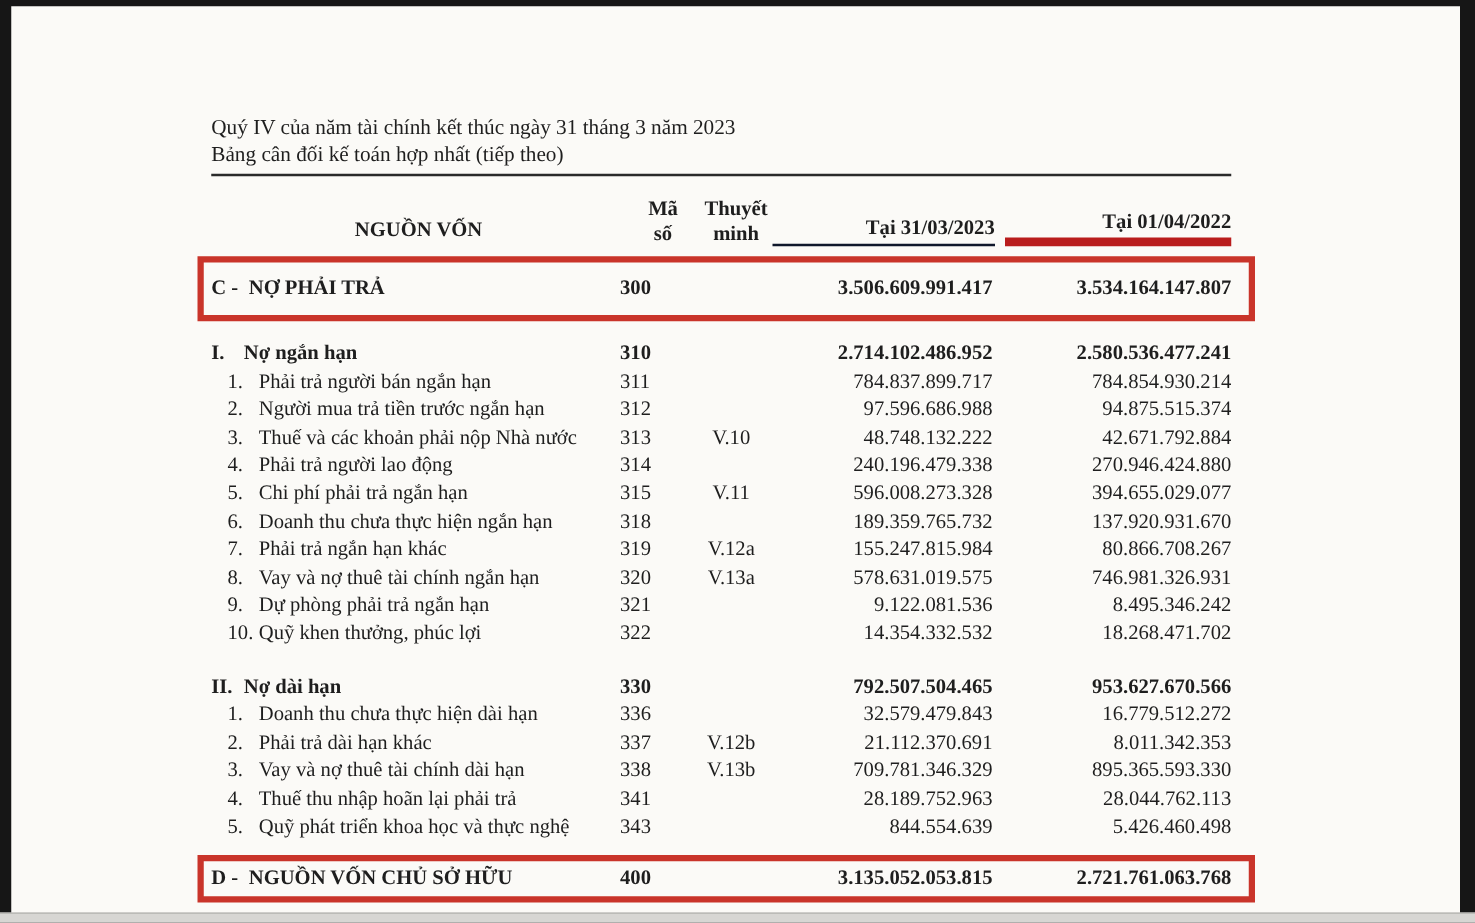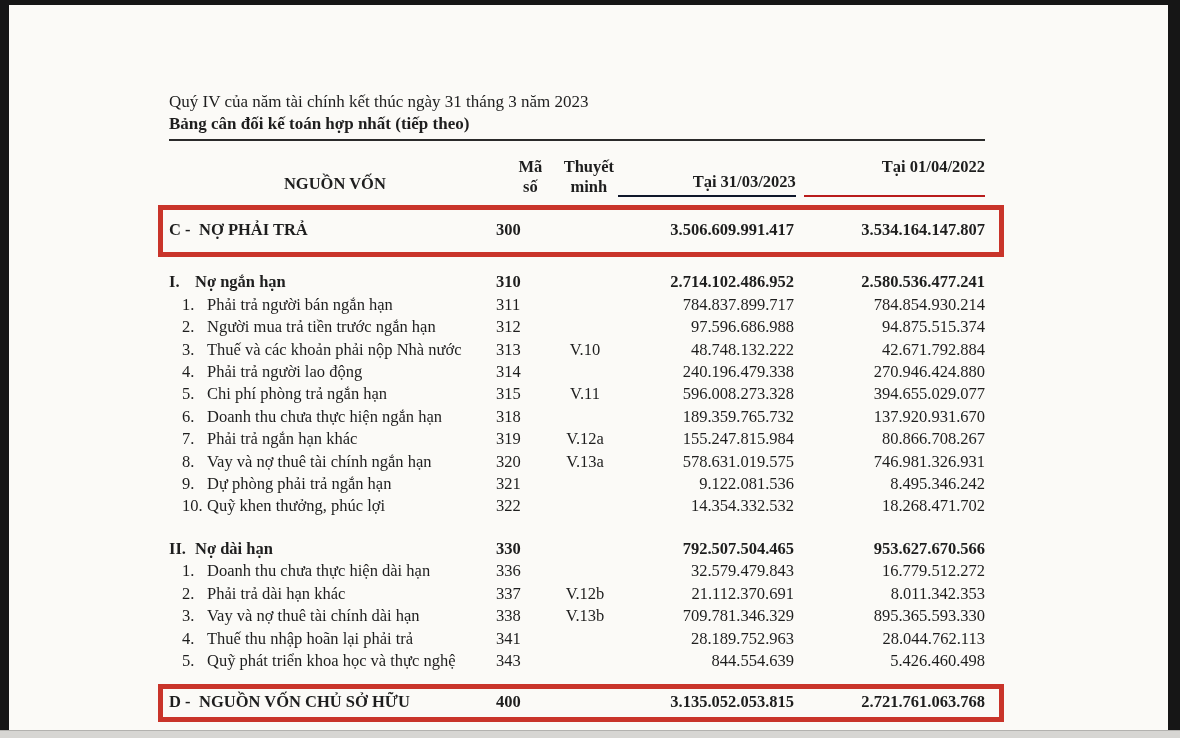--- a/index.html
+++ b/index.html
@@ -23,35 +23,35 @@
     left:9px; top:5px; right:12px; bottom:6px;
     background:var(--page-bg);
   }
   .doc{
     position:absolute;
     left:160px; top:86px; width:816px;
   }
   
   .title-block{border-bottom:2.5px solid #2a2a2a;padding-bottom:4px;}
   .title-line1{font-size:17px;line-height:22px;}
-  .title-line2{font-size:17px;line-height:22px;font-weight:bold;}
+  .title-line2{font-size:17px;line-height:22px;font-weight:normal;}
   
   .col-heads{
     display:flex;
     align-items:flex-end;
     margin-top:16px;
     font-weight:bold;
     font-size:16.5px;
   }
   .col-heads .h-cell{line-height:20px;}
   .h-item{width:335px;text-align:center;padding-bottom:3px;}
   .h-code{width:60px;text-align:center;}
   .h-note{width:58px;text-align:center;}
   .h-v1{width:180px;text-align:right;border-bottom:2px solid #0f172a;padding-bottom:3px;}
-  .h-v2{width:183px;text-align:right;border-bottom:2px solid #b91c1c;padding-bottom:18px;margin-left:8px;}
+  .h-v2{width:183px;text-align:right;border-bottom:7px solid #b91c1c;padding-bottom:3px;margin-left:8px;}
   
   .rows{font-size:16.5px;}
   .row{
     display:flex;
     line-height:22.4px;
   }
   .cell-prefix{width:38px;flex:none;}
   .cell-label{flex:1;white-space:nowrap;overflow:hidden;}
   .cell-code{width:60px;flex:none;text-align:left;}
   .cell-note{width:58px;flex:none;text-align:center;}
@@ -155,21 +155,21 @@
     <span class="cell-prefix">4.</span>
     <span class="cell-label">Phải trả người lao động</span>
     <span class="cell-code">314</span>
     <span class="cell-note"></span>
     <span class="cell-v1">240.196.479.338</span>
     <span class="cell-v2">270.946.424.880</span>
   </div>
 
   <div class="row row-item">
     <span class="cell-prefix">5.</span>
-    <span class="cell-label">Chi phí phòng trả ngắn hạn</span>
+    <span class="cell-label">Chi phí phải trả ngắn hạn</span>
     <span class="cell-code">315</span>
     <span class="cell-note">V.11</span>
     <span class="cell-v1">596.008.273.328</span>
     <span class="cell-v2">394.655.029.077</span>
   </div>
 
   <div class="row row-item">
     <span class="cell-prefix">6.</span>
     <span class="cell-label">Doanh thu chưa thực hiện ngắn hạn</span>
     <span class="cell-code">318</span>

